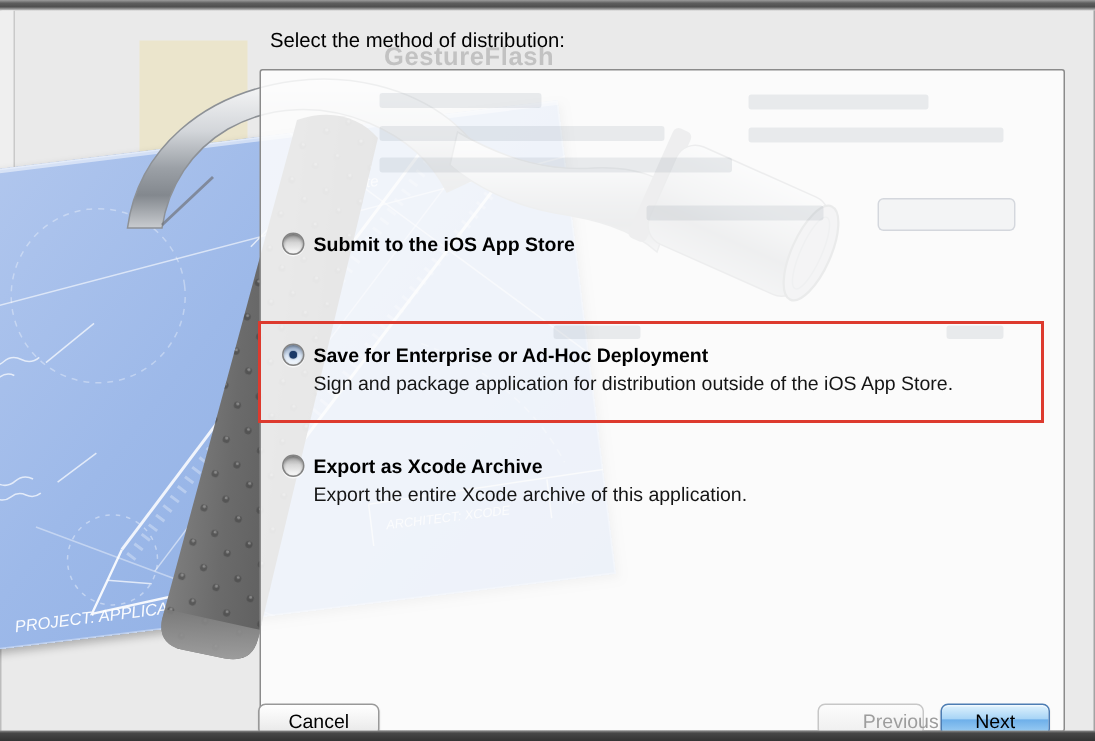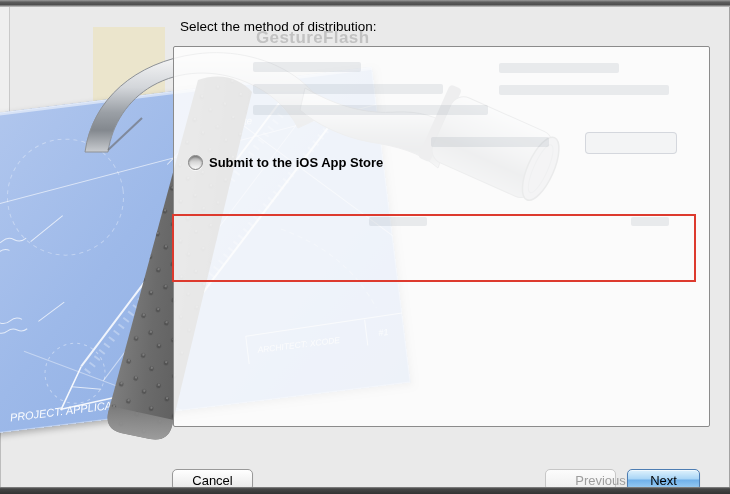--- a/index.html
+++ b/index.html
@@ -19,21 +19,21 @@
              transform:rotate(-7deg);transform-origin:0 0;
              background:linear-gradient(135deg,#b3c8ee 0%,#9db9e9 40%,#86a8e0 100%);
              box-shadow:0 0 0 1px rgba(255,255,255,.35) inset, 2px 3px 6px rgba(0,0,0,.25);}
   .blueprint svg{display:block;width:100%;height:100%;}
 
   
   .hammer{position:absolute;left:0;top:0;width:730px;height:494px;pointer-events:none;}
 
   
   .sheet-title{position:absolute;left:180px;top:19px;font-size:13.5px;font-weight:normal;color:#000;}
-  .panel{position:absolute;left:173px;top:46px;width:537px;height:381px;
+  .panel{position:absolute;left:173px;top:46px;width:537px;height:442px;
          background:rgba(253,253,253,.87);border:1px solid #8b8b8b;border-radius:2px;box-sizing:border-box;}
   .ghost-bar{position:absolute;background:rgba(100,112,134,.12);border-radius:2px;}
   .ghost-pill{position:absolute;border:1px solid rgba(120,130,150,.25);border-radius:4px;background:rgba(150,160,175,.08);}
 
   .option{position:absolute;left:14px;}
   .radio{position:absolute;left:0;top:1px;width:15px;height:15px;border-radius:50%;
          border:1px solid #838383;box-sizing:border-box;
          background:linear-gradient(180deg,#9a9a9a 0,#d6d6d6 45%,#fbfbfb 100%);
          box-shadow:inset 0 1px 2px rgba(0,0,0,.3), 0 1px 0 rgba(255,255,255,.7);}
   .radio.selected{background:linear-gradient(180deg,#8ea4c3 0,#dbe7f6 55%,#f3f8fd 100%);}
@@ -181,21 +181,31 @@
     <div class="ghost-bar" style="left:257px;top:90px;width:118px;height:10px;"></div>
     <div class="ghost-pill" style="left:411px;top:85px;width:90px;height:20px;"></div>
     <div class="ghost-bar" style="left:195px;top:170px;width:58px;height:9px;"></div>
     <div class="ghost-bar" style="left:457px;top:170px;width:38px;height:9px;"></div>
 
     <div class="option" style="top:107px;">
       <span class="radio"></span>
       <div class="opt-label">Submit to the iOS App Store</div>
     </div>
 
-
+    <div class="option" style="top:181px;">
+      <span class="radio selected"></span>
+      <div class="opt-label">Save for Enterprise or Ad-Hoc Deployment</div>
+      <div class="opt-desc">Sign and package application for distribution outside of the iOS App Store.</div>
+    </div>
+
+    <div class="option" style="top:255px;">
+      <span class="radio"></span>
+      <div class="opt-label">Export as Xcode Archive</div>
+      <div class="opt-desc">Export the entire Xcode archive of this application.</div>
+    </div>
   </div>
 
   <div class="red-box"></div>
 
   <div class="btn btn-cancel">Cancel</div>
   <div class="btn btn-previous">Previous</div>
   <div class="btn btn-next">Next</div>
 
   <div class="bottom-bar"></div>
 </div>

